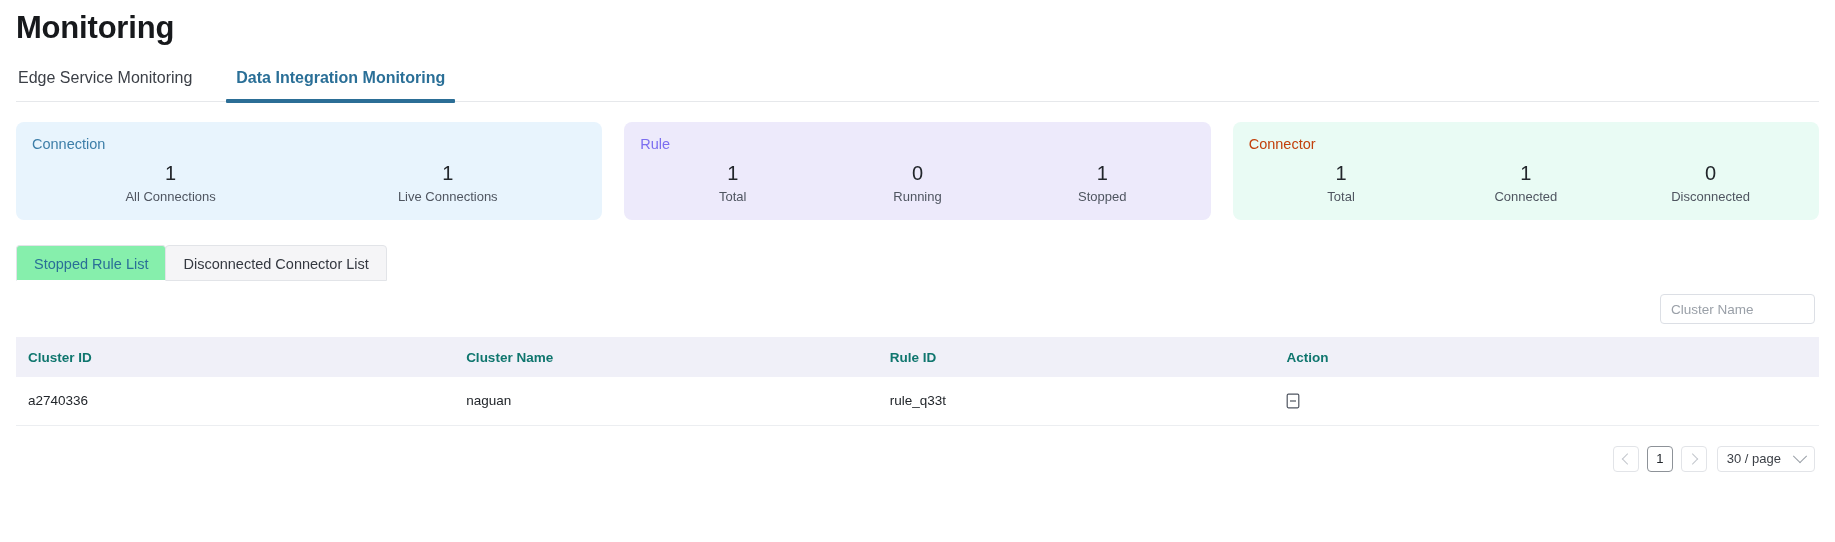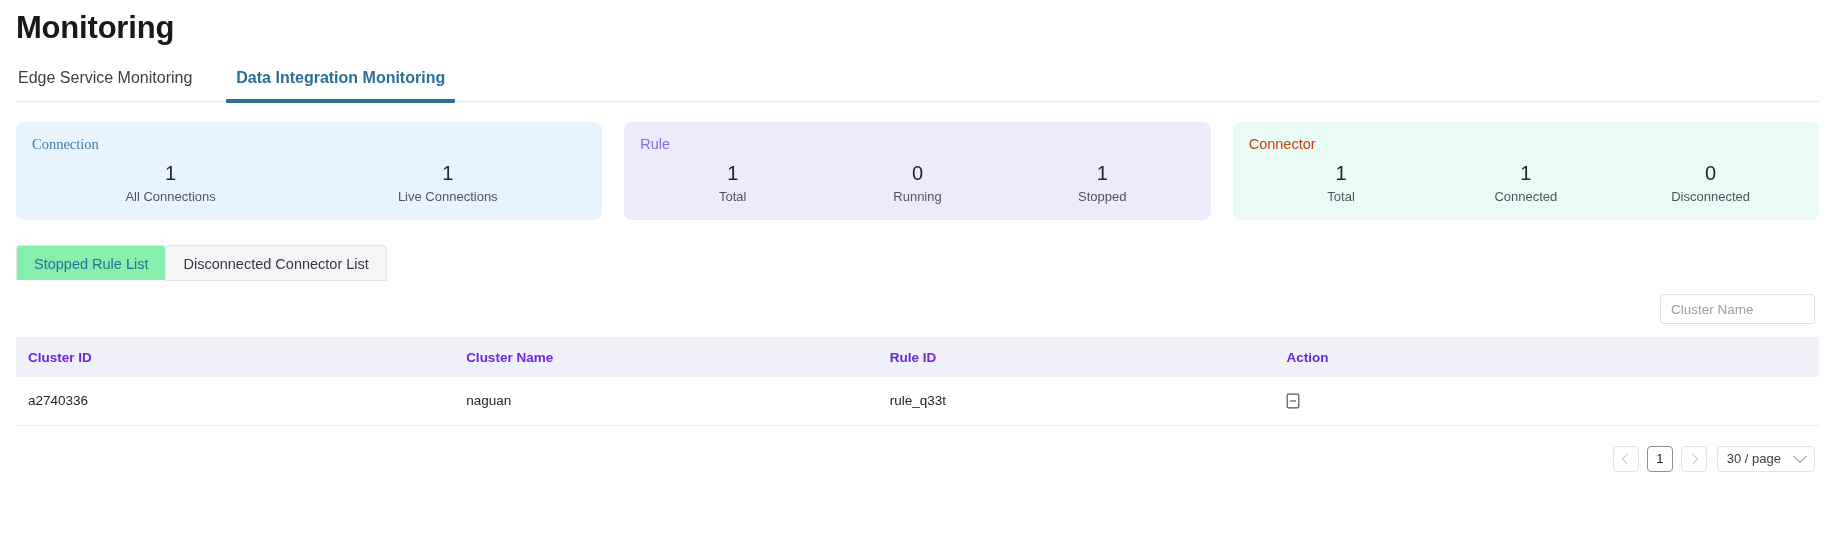--- a/index.html
+++ b/index.html
@@ -84,21 +84,21 @@
   }
   .stat-card.connection { background: #e8f4fd; }
   .stat-card.rule       { background: #edeafb; }
   .stat-card.connector  { background: #e9fbf4; }
 
   .stat-card .card-title {
     font-size: 14.5px;
     line-height: 18px;
     font-weight: 400;
   }
-  .stat-card.connection .card-title { color: #3d7ea8; font-family: Liberation Serif, serif; }
+  .stat-card.connection .card-title { color: #3d7ea8; }
   .stat-card.rule .card-title       { color: #7c6ef0; }
   .stat-card.connector .card-title  { color: #c2410c; }
 
   .metrics {
     display: flex;
     margin-top: 6px;
   }
   .metric {
     flex: 1 1 0;
     text-align: center;
@@ -174,21 +174,21 @@
   .data-table {
     width: 100%;
     border-collapse: collapse;
     table-layout: fixed;
   }
   .data-table thead th {
     background: #f0f0f8;
     text-align: left;
     font-size: 13.5px;
     font-weight: 700;
-    color: #6d28d9;
+    color: #0f766e;
     padding: 12px 12px 12px 12px;
     height: 40px;
     box-sizing: border-box;
   }
   .data-table thead th:first-child { padding-left: 12px; }
   .data-table tbody td {
     font-size: 13.5px;
     color: #22262b;
     padding: 14px 12px;
     border-bottom: 1px solid #eceef1;

